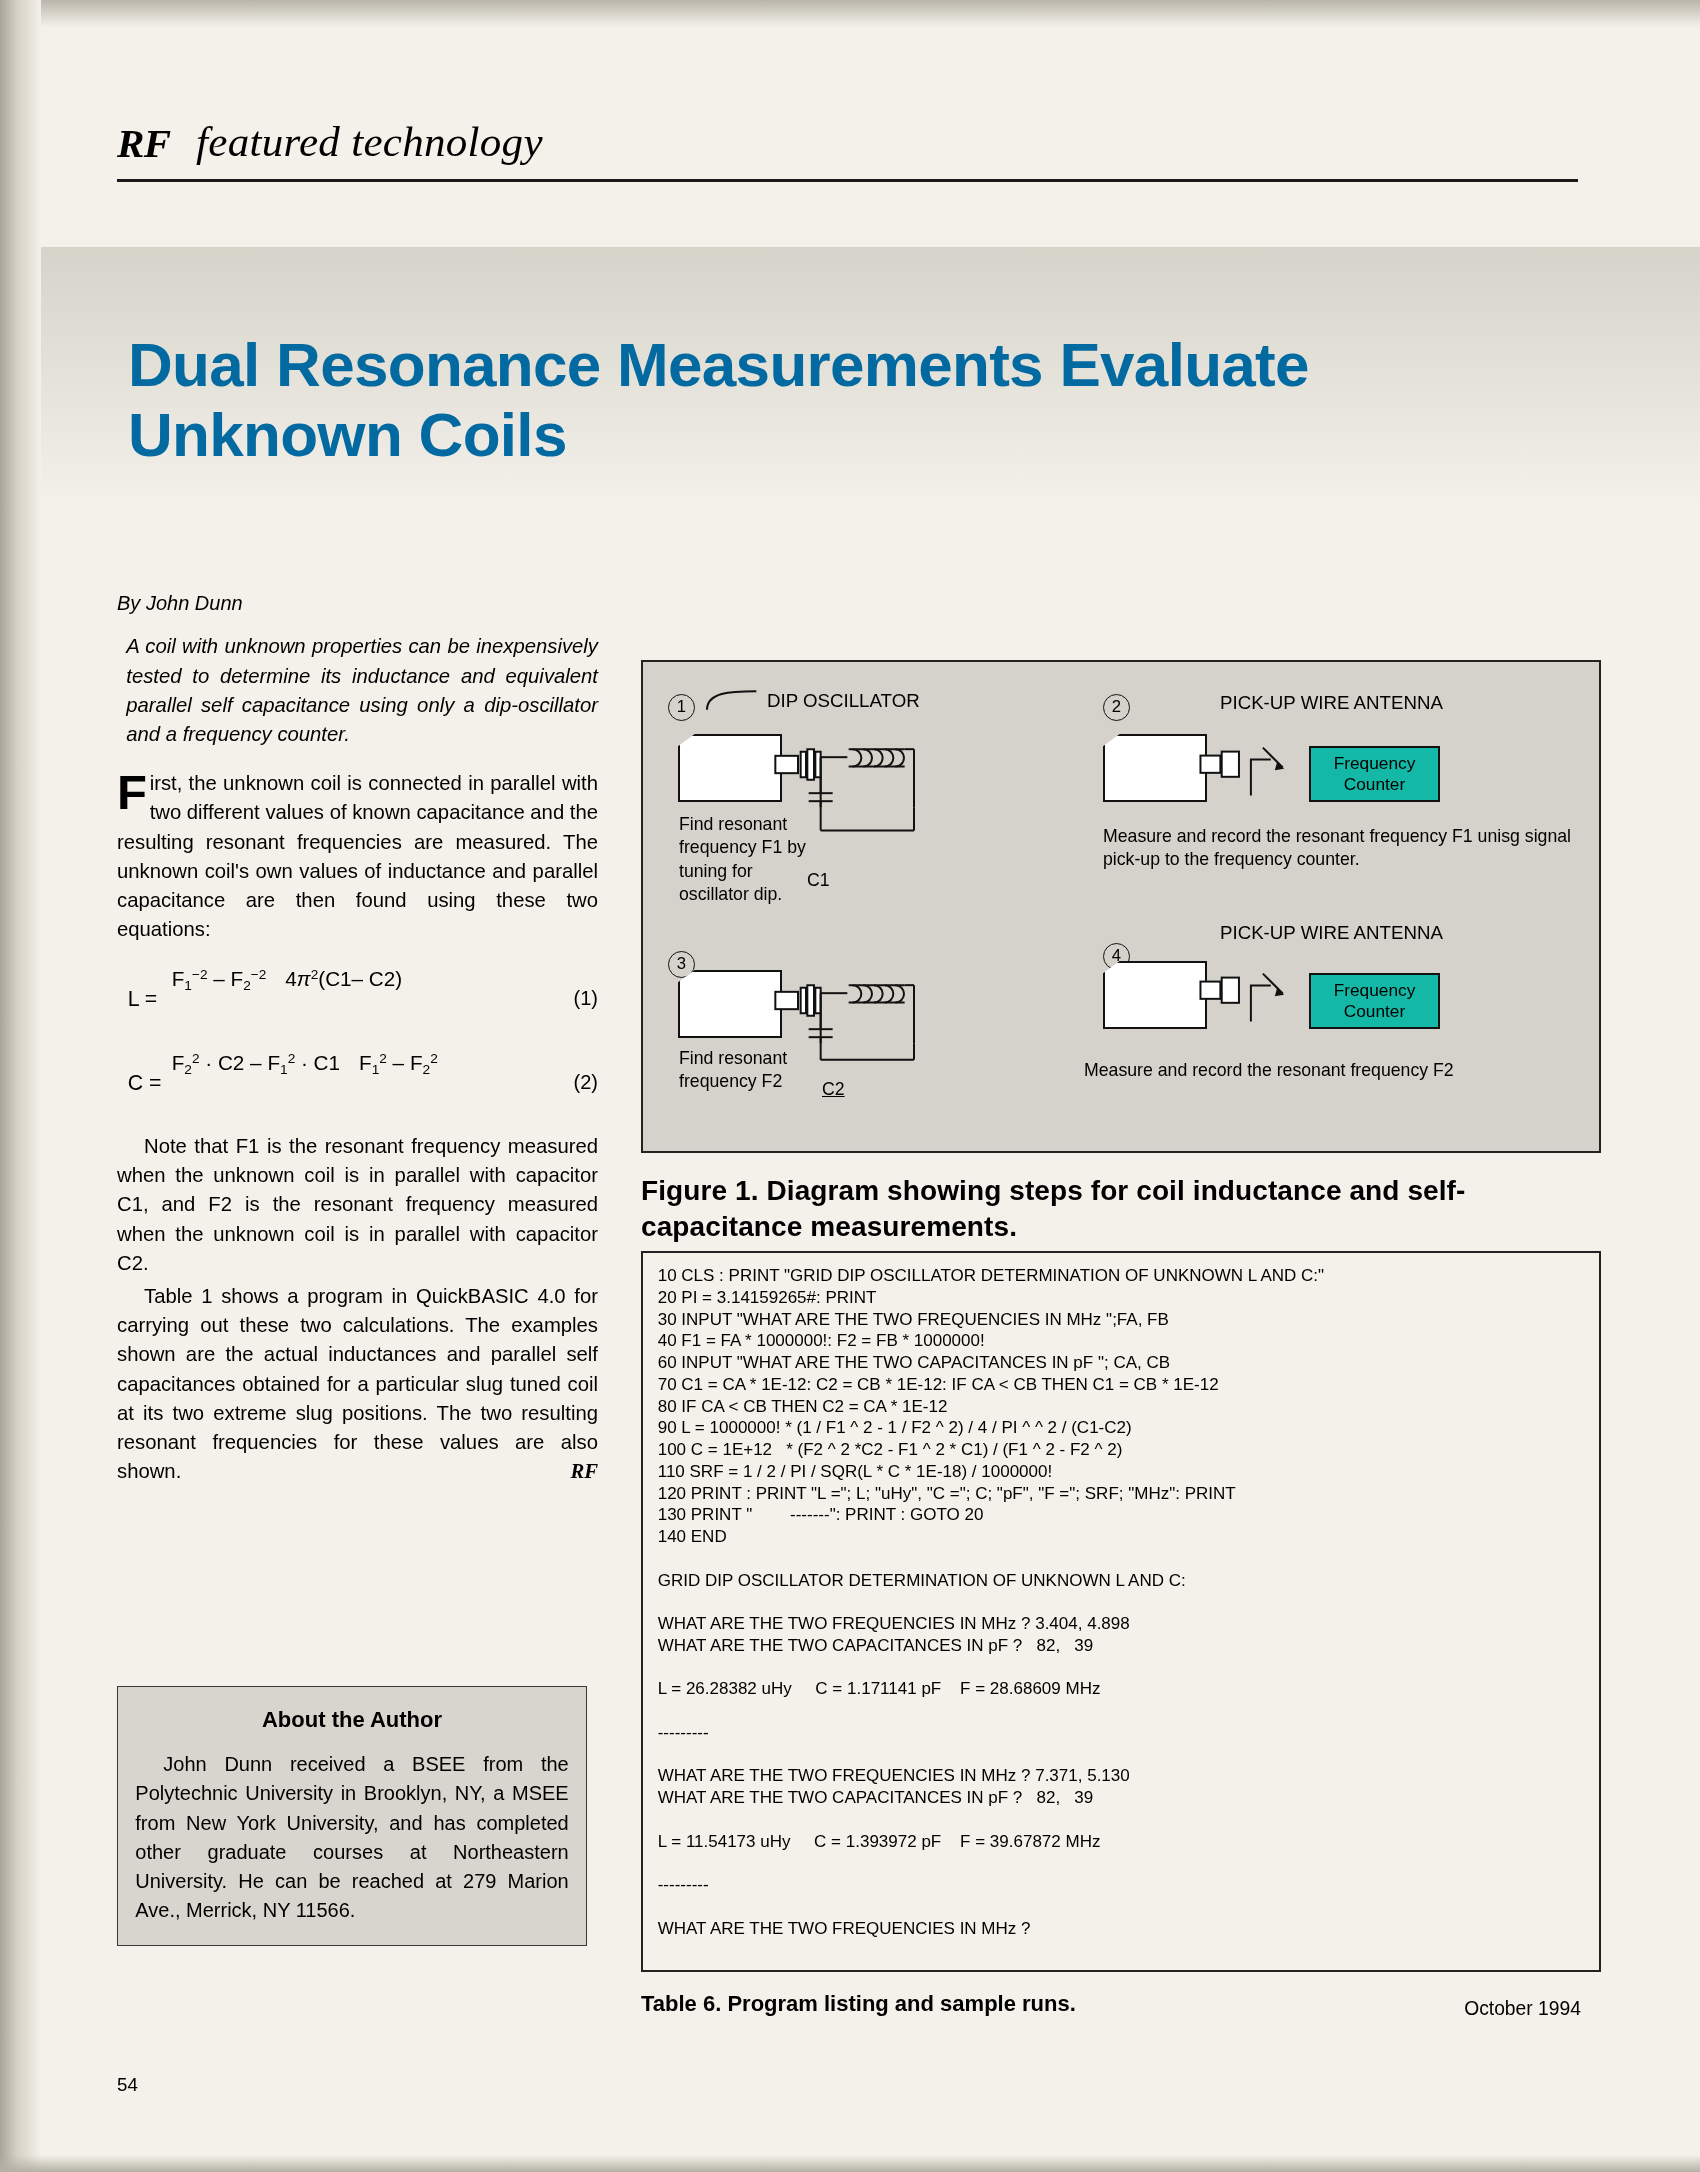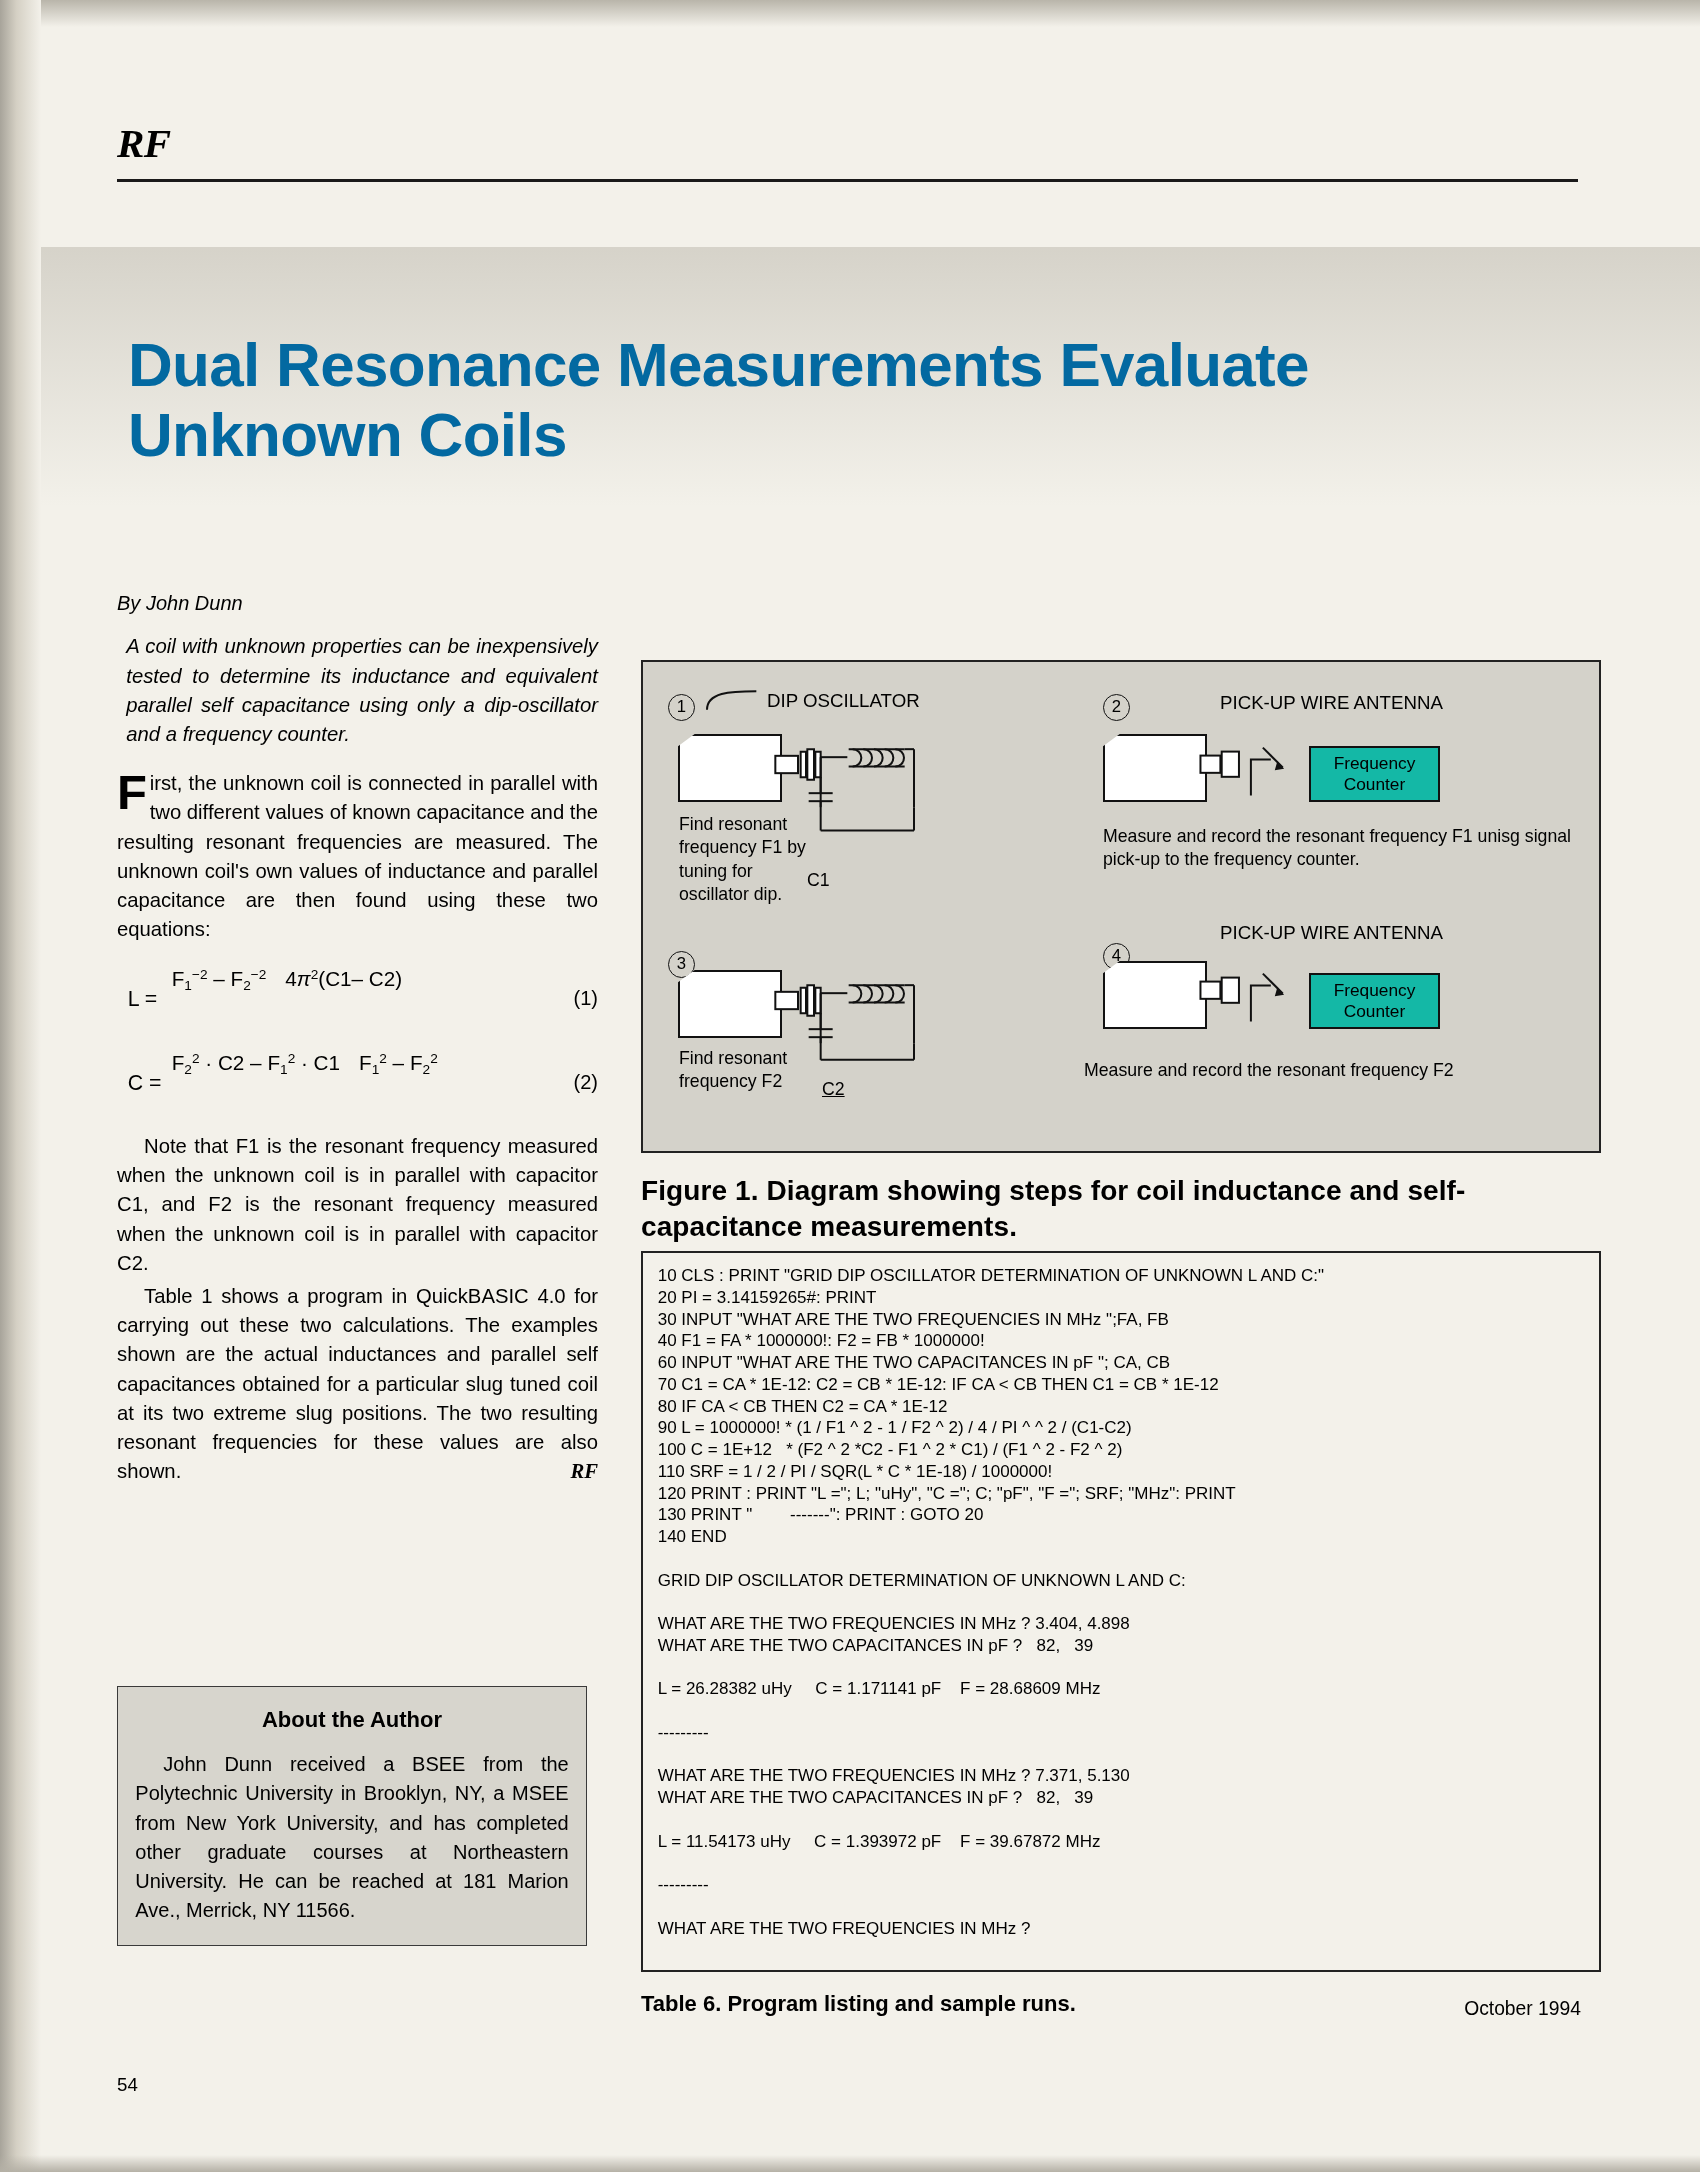--- a/index.html
+++ b/index.html
@@ -308,20 +308,21 @@
 <body>
 
 <div class="page">
   <div class="scan-shade-left"></div>
   <div class="scan-shade-top"></div>
   <div class="scan-shade-band"></div>
   <div class="scan-shade-bottom"></div>
 
   <div class="masthead">
     <span class="rf">RF</span>
+    <span class="feat">featured technology</span>
     <div class="rule"></div>
   </div>
 
   <h1 class="headline">Dual Resonance Measurements Evaluate Unknown Coils</h1>
 
   <div class="left-col">
     <div class="byline">By John Dunn</div>
     <p class="lede">A coil with unknown properties can be inexpensively tested to determine its inductance and equivalent parallel self capacitance using only a dip-oscillator and a frequency counter.</p>
 
     <p class="body-p first"><span class="dropcap">F</span><span>irst, the unknown coil is connected in parallel with two different values of known capacitance and the resulting resonant frequencies are measured. The unknown coil's own values of inductance and parallel capacitance are then found using these two equations:</span></p>
@@ -345,21 +346,21 @@
       </span>
       <span class="num-tag">(2)</span>
     </div>
 
     <p class="body-p"><span>Note that F1 is the resonant frequency measured when the unknown coil is in parallel with capacitor C1, and F2 is the resonant frequency measured when the unknown coil is in parallel with capacitor C2.</span></p>
     <p class="body-p"><span>Table 1 shows a program in QuickBASIC 4.0 for carrying out these two calculations. The examples shown are the actual inductances and parallel self capacitances obtained for a particular slug tuned coil at its two extreme slug positions. The two resulting resonant frequencies for these values are also shown.</span><span class="rf-end">RF</span></p>
   </div>
 
   <div class="author-box">
     <h3>About the Author</h3>
-    <p>John Dunn received a BSEE from the Polytechnic University in Brooklyn, NY, a MSEE from New York University, and has completed other graduate courses at Northeastern University. He can be reached at 181 Marion Ave., Merrick, NY 11566.</p>
+    <p>John Dunn received a BSEE from the Polytechnic University in Brooklyn, NY, a MSEE from New York University, and has completed other graduate courses at Northeastern University. He can be reached at 279 Marion Ave., Merrick, NY 11566.</p>
   </div>
 
   <div class="figure-box">
 
     <div class="panel-label" style="left:25px; top:32px;">1</div>
     <svg style="position:absolute;left:60px;top:25px;" width="60" height="27" viewBox="0 0 90 40">
       <path d="M6 34 C 6 8, 40 6, 80 6" stroke="#111" stroke-width="3" fill="none"></path>
     </svg>
     <div class="fig-text big" style="left:124px; top:27px; font-weight:normal;">DIP OSCILLATOR</div>
 

